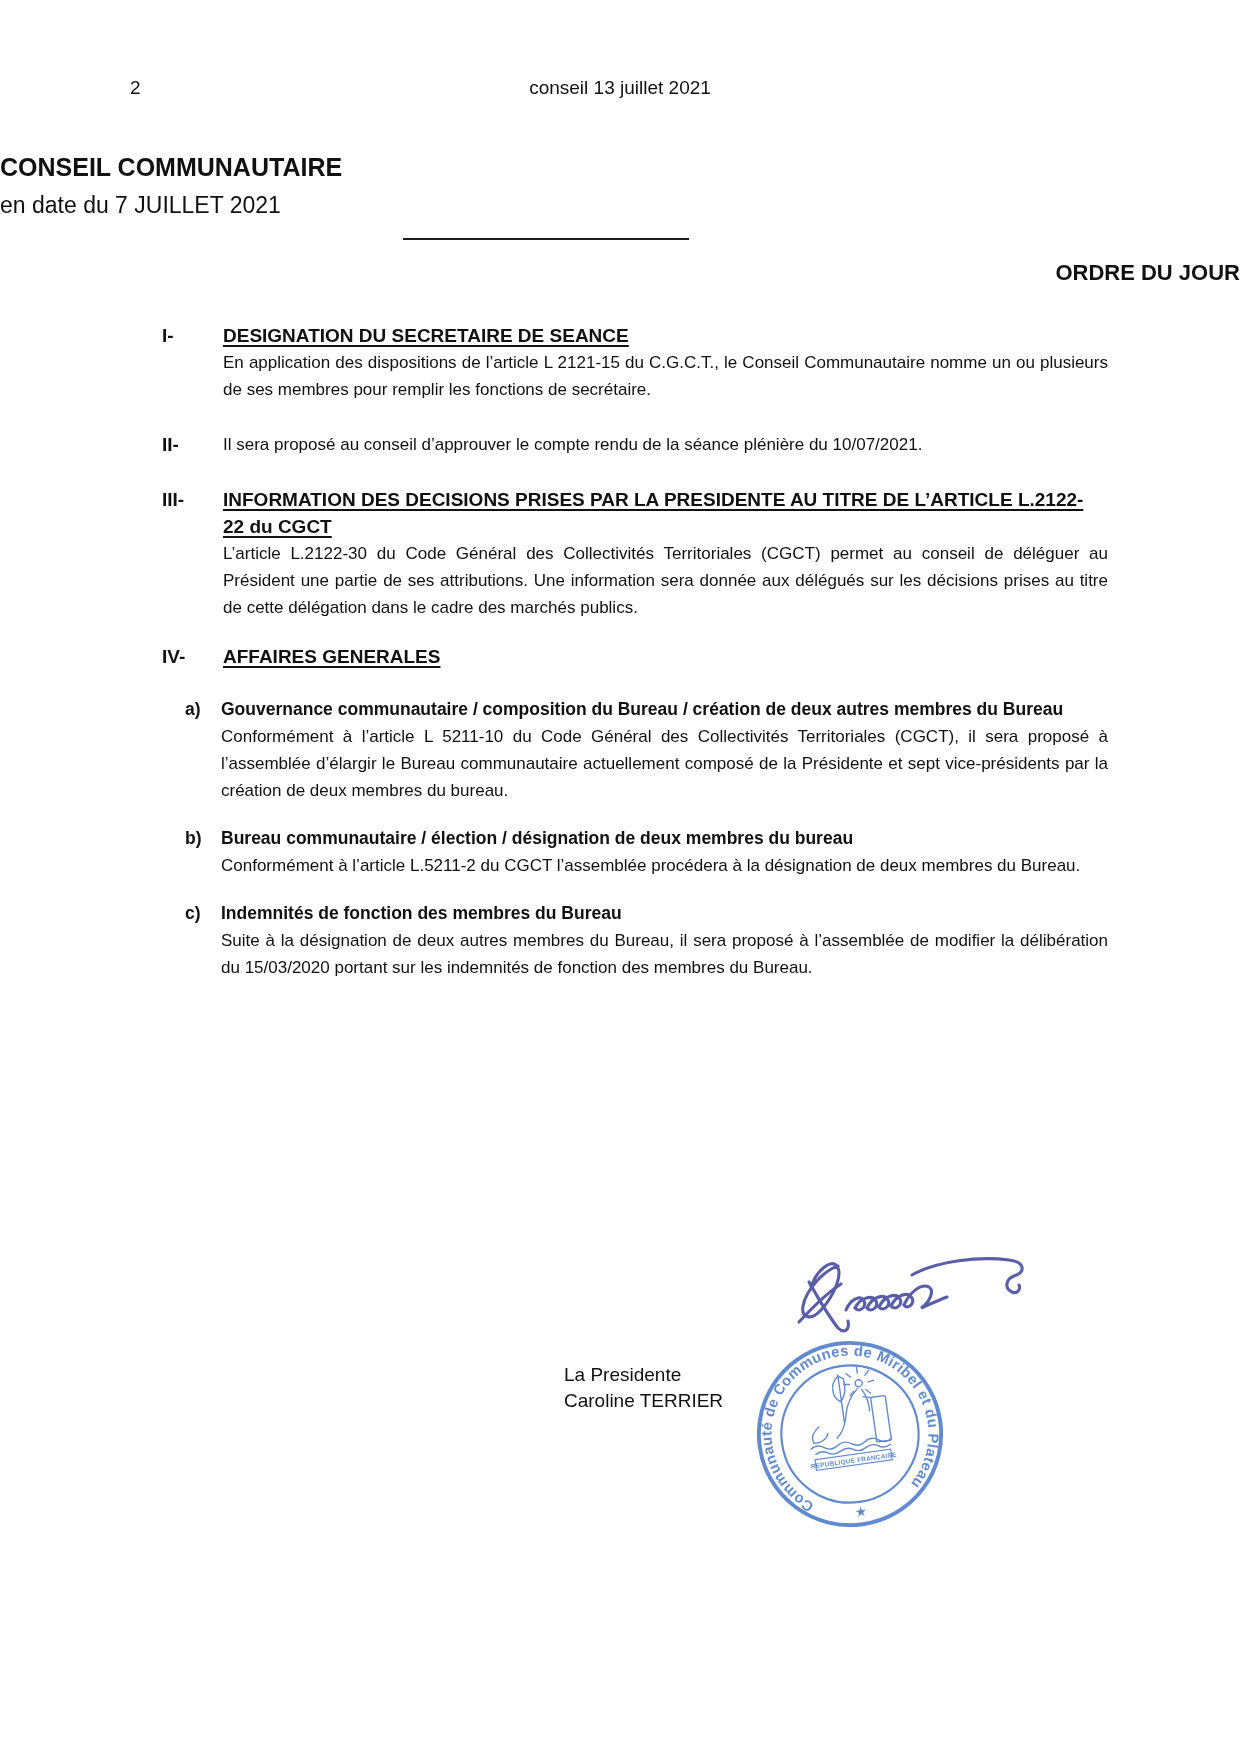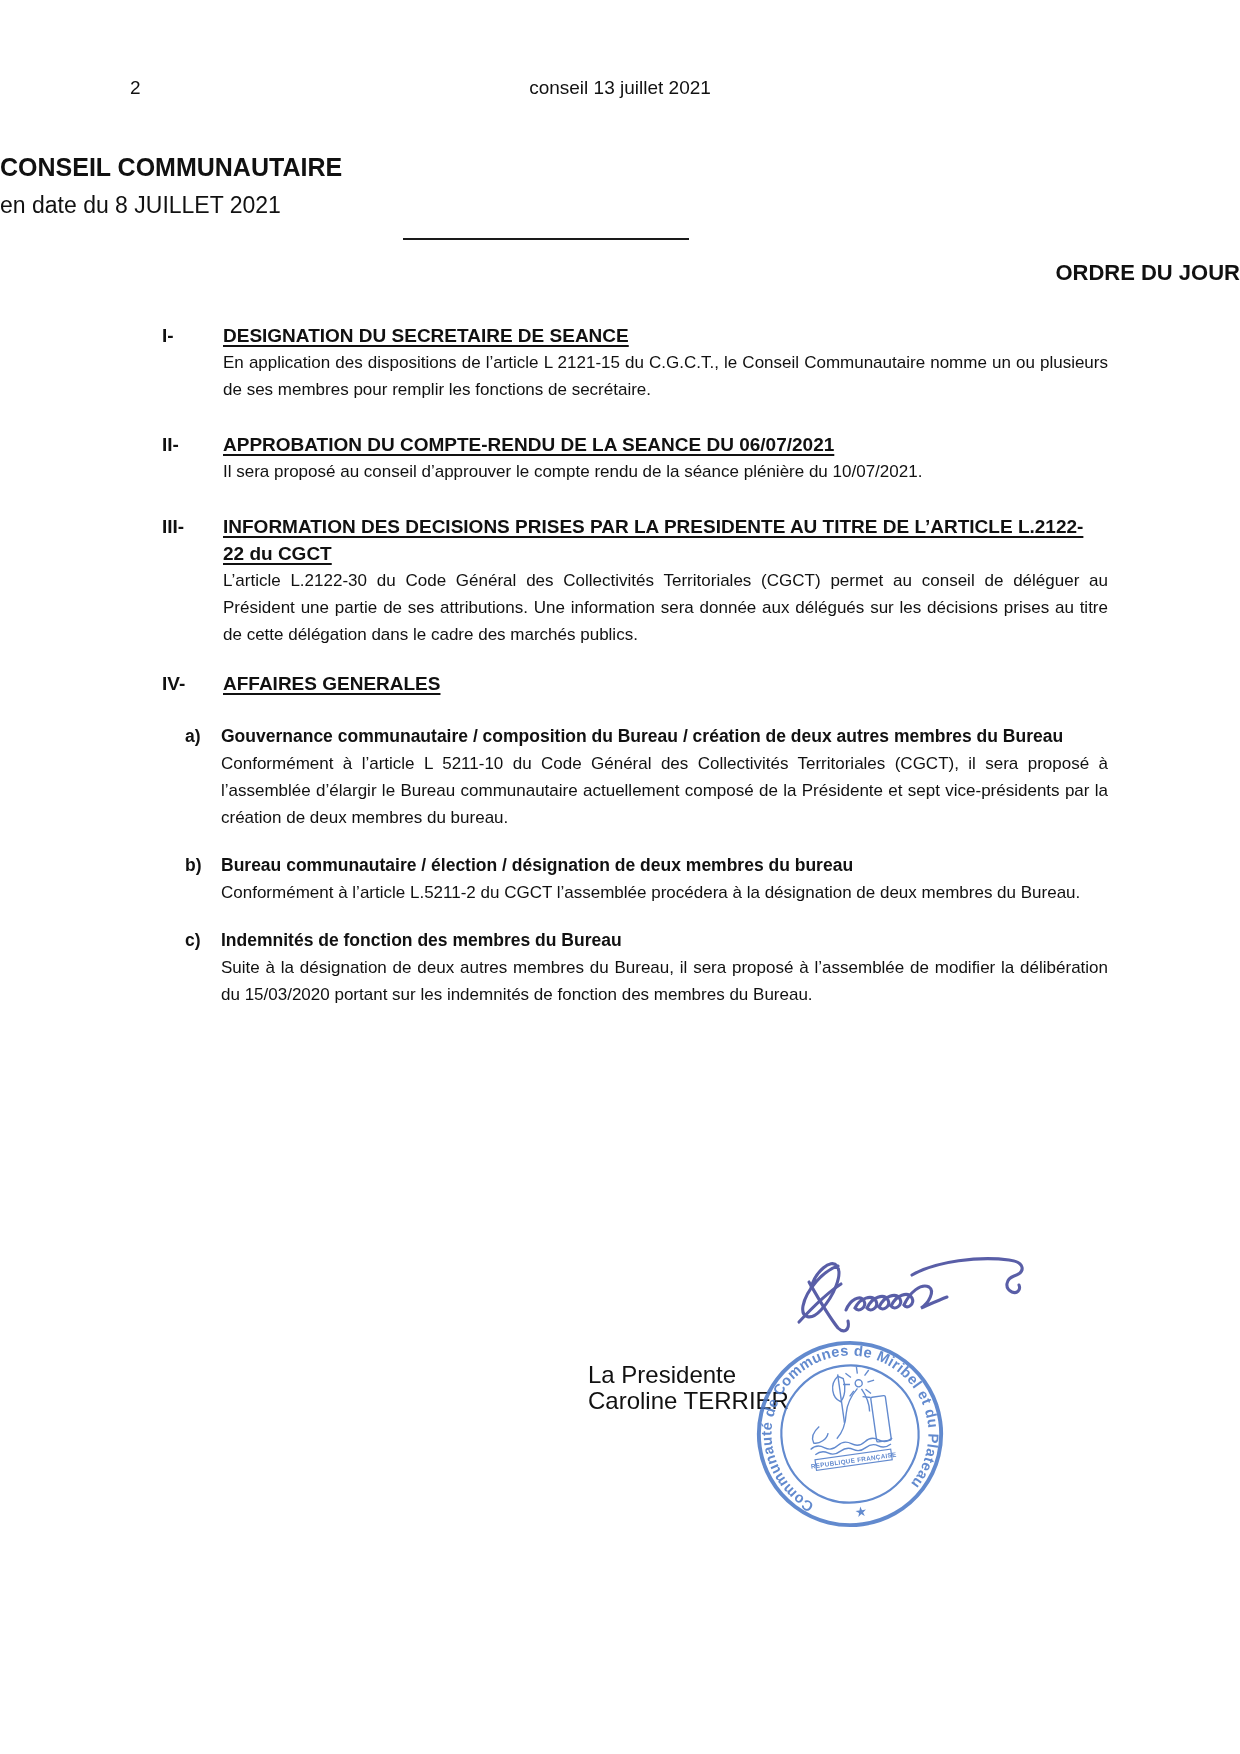--- a/index.html
+++ b/index.html
@@ -39,55 +39,54 @@
   .rap-label{font-weight:bold;text-decoration:underline;text-decoration-thickness:2px;text-underline-offset:3px;}
   
   .item{display:flex;margin:0 132px 0 185px;}
   .item-letter{width:36px;flex:0 0 36px;font-weight:bold;font-size:17.5px;line-height:27px;}
   .item-content{flex:1;}
   .item-title{font-weight:bold;font-size:17.5px;line-height:27px;}
   .item-text{font-size:17px;line-height:27px;text-align:justify;}
   .m-item1{margin-top:26px;}
   .m-item{margin-top:21px;}
   
-  .sign-id{position:absolute;left:588px;top:1362px;font-size:24px;line-height:26px;}
+  .sign-id{position:absolute;left:564px;top:1362px;font-size:19px;line-height:26px;}
   .sig-svg{position:absolute;left:792px;top:1248px;width:256px;height:92px;}
   .stamp-svg{position:absolute;left:752px;top:1336px;width:196px;height:196px;}
 </style>
 </head>
 <body>
 
 <div class="page">
 
   <div class="pg-header">
     <span class="pg-num">2</span>
     <div class="pg-center">conseil 13 juillet 2021</div>
   </div>
 
   <div class="title-block">
     <div class="doc-title">CONSEIL COMMUNAUTAIRE</div>
-    <div class="doc-date">en date du 8 JUILLET 2021</div>
+    <div class="doc-date">en date du 7 JUILLET 2021</div>
   </div>
 
   <div class="rule"></div>
 
   <div class="ordre">ORDRE DU JOUR</div>
 
   <div class="section m-sec1">
     <div class="sec-num">I-</div>
     <div class="sec-content">
       <div class="sec-title">DESIGNATION DU SECRETAIRE DE SEANCE</div>
       <div class="sec-text">En application des dispositions de l’article L 2121-15 du C.G.C.T., le Conseil Communautaire nomme un ou plusieurs de ses membres pour remplir les fonctions de secrétaire.</div>
     </div>
   </div>
 
   <div class="section m-sec">
     <div class="sec-num">II-</div>
     <div class="sec-content">
-      <div class="sec-title">APPROBATION DU COMPTE-RENDU DE LA SEANCE DU 06/07/2021</div>
       <div class="sec-text">Il sera proposé au conseil d’approuver le compte rendu de la séance plénière du 10/07/2021.</div>
     </div>
   </div>
 
   <div class="section m-sec">
     <div class="sec-num">III-</div>
     <div class="sec-content">
       <div class="sec-title">INFORMATION DES DECISIONS PRISES PAR LA PRESIDENTE AU TITRE DE L’ARTICLE L.2122-
 22 du CGCT</div>
       <div class="sec-text">L’article L.2122-30 du Code Général des Collectivités Territoriales (CGCT) permet au conseil de déléguer au Président une partie de ses attributions. Une information sera donnée aux délégués sur les décisions prises au titre de cette délégation dans le cadre des marchés publics.</div>

